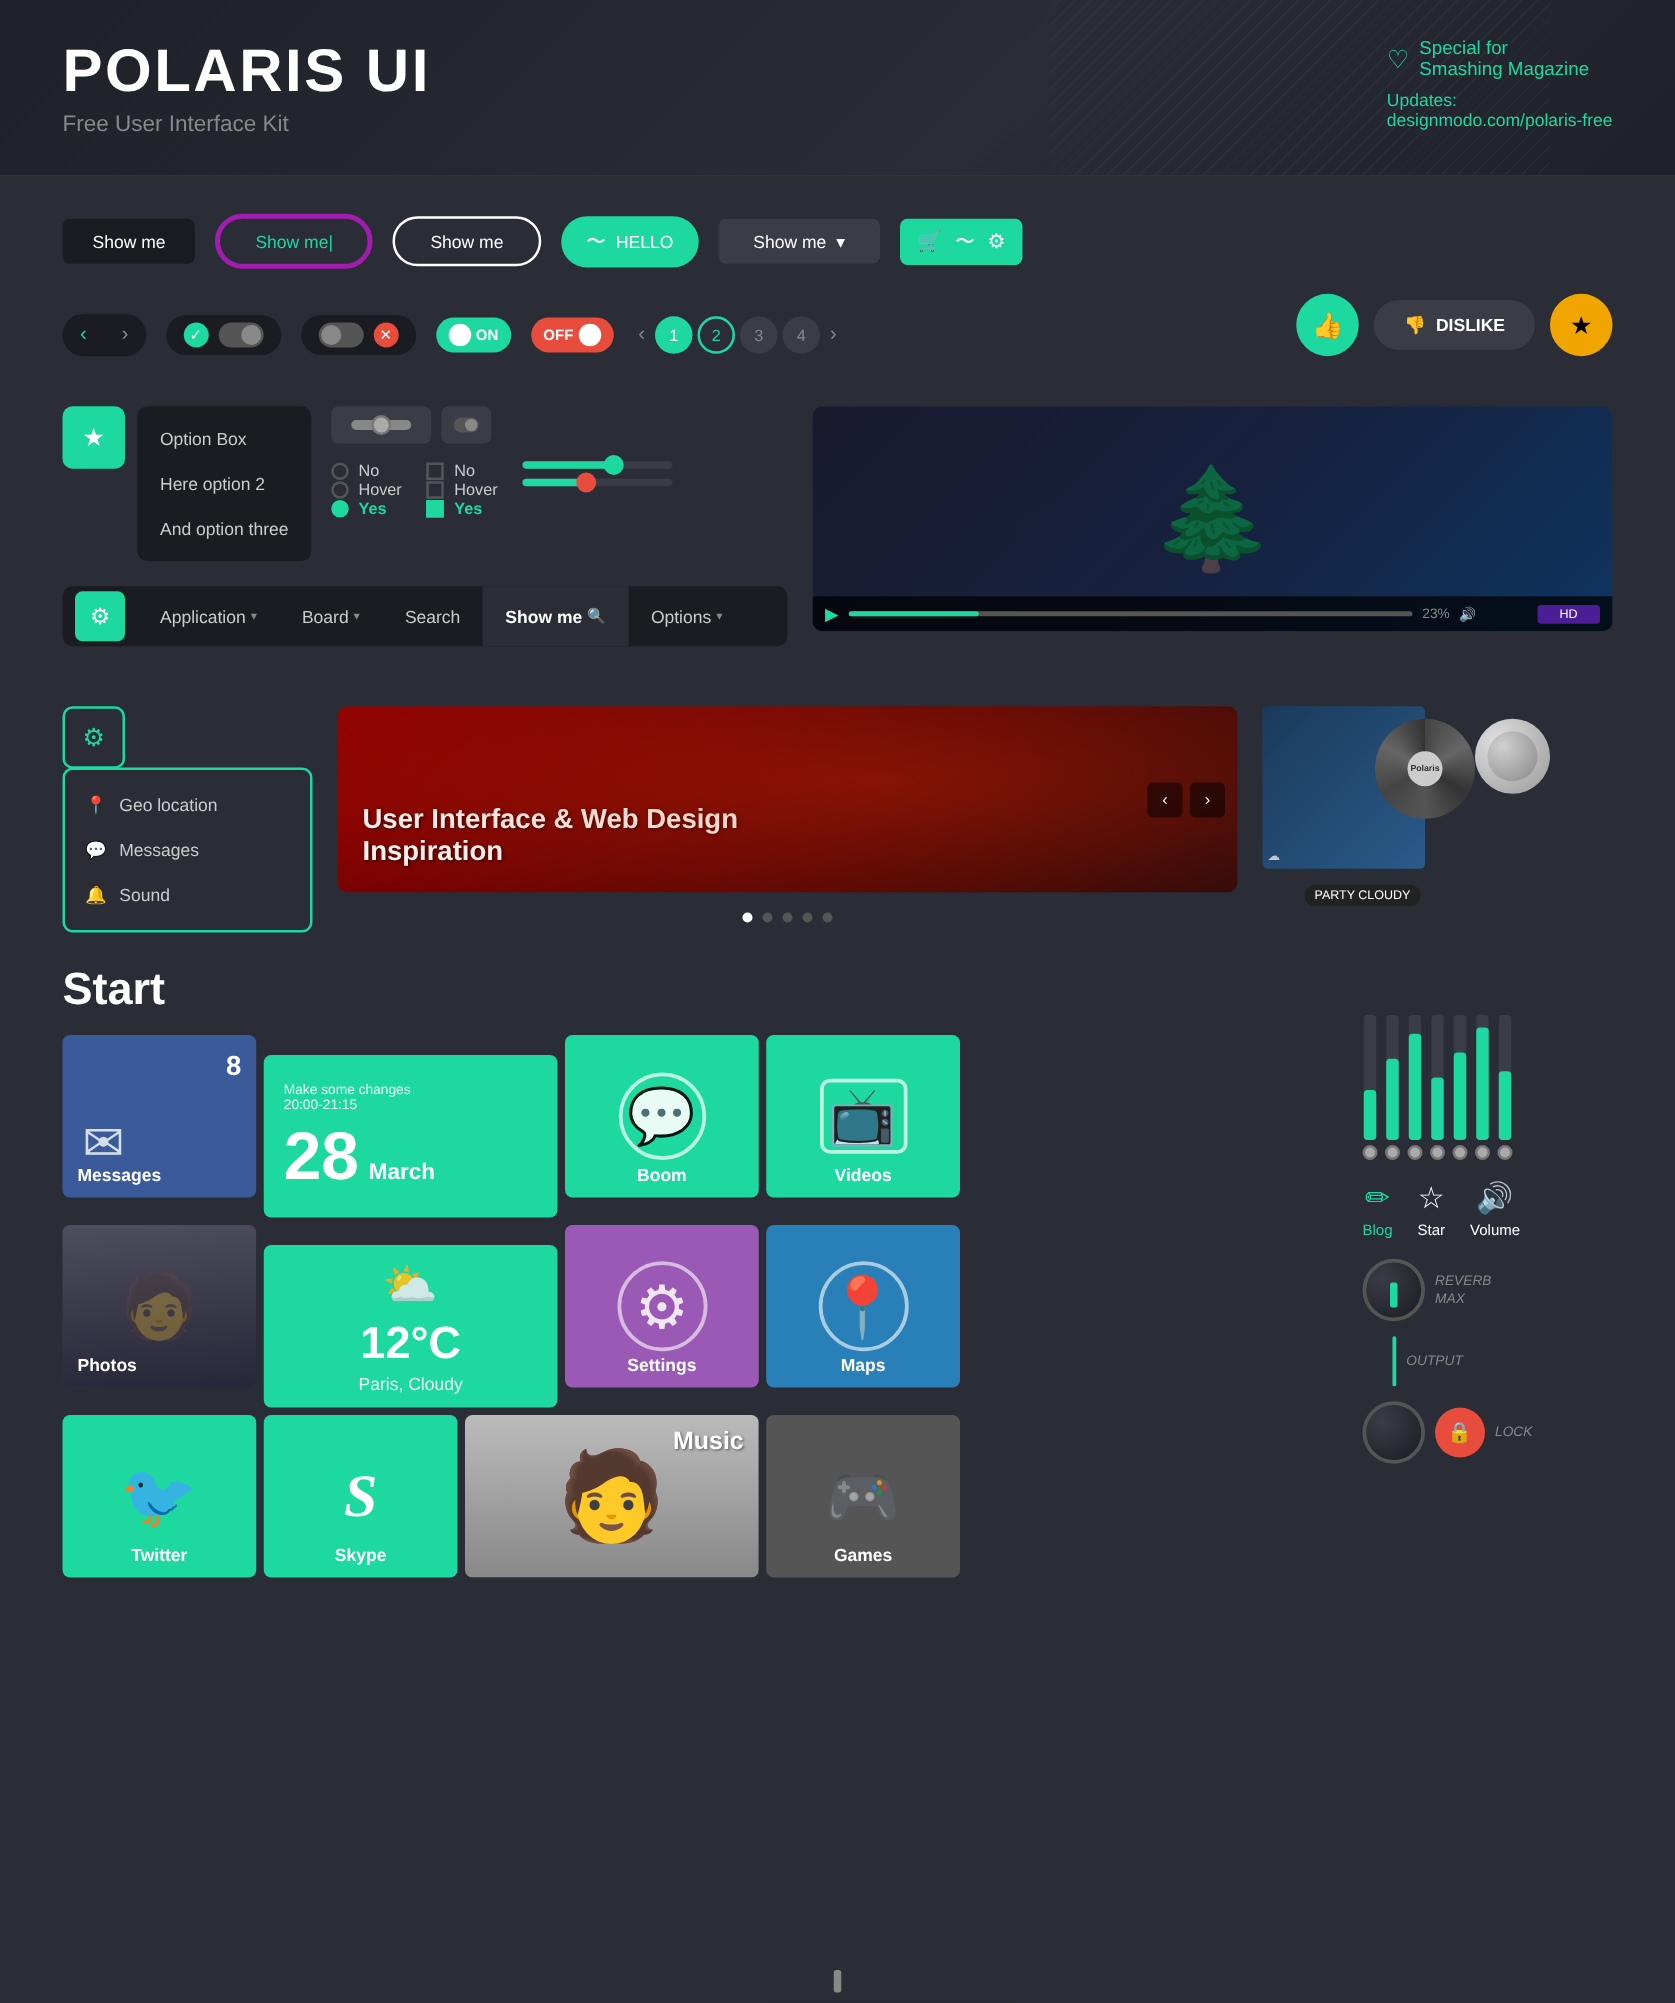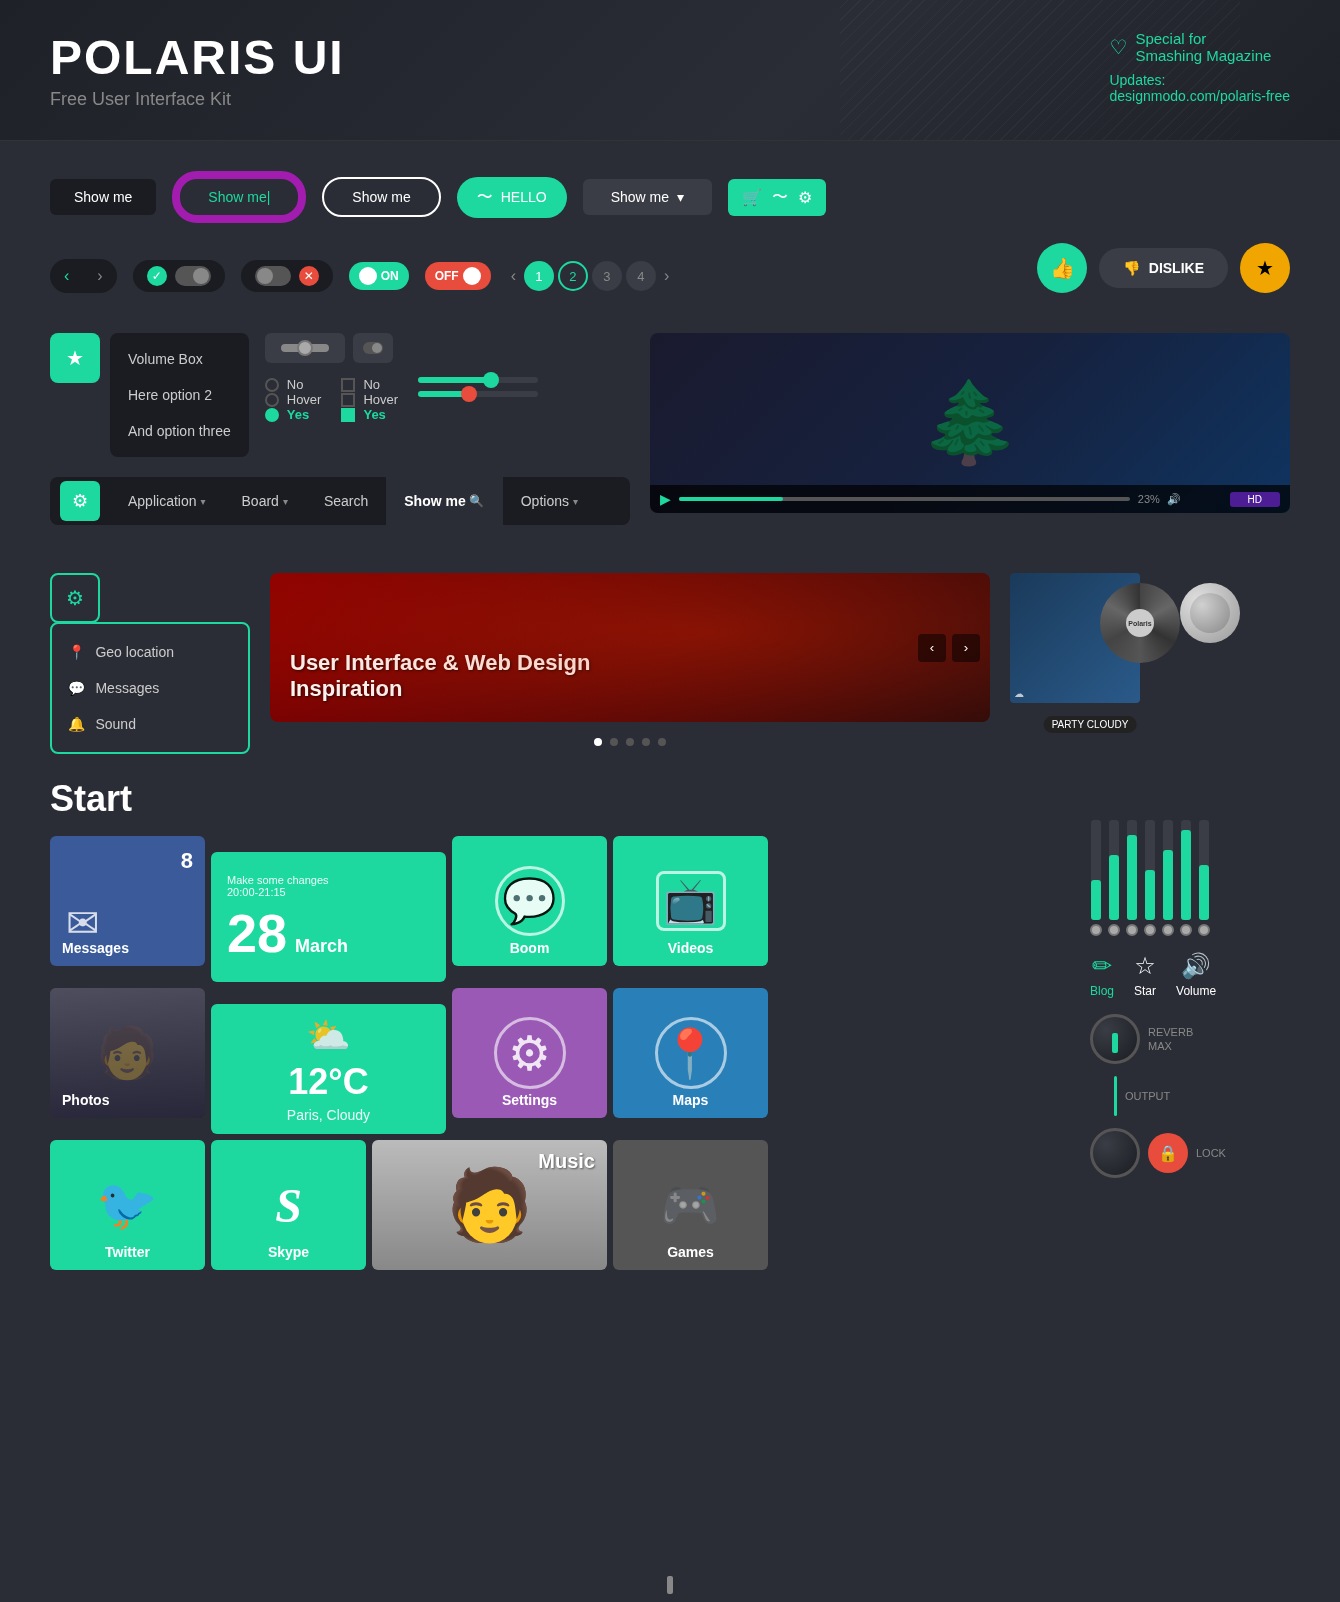--- a/index.html
+++ b/index.html
@@ -88,21 +88,21 @@
       color: #fff;
       border: none;
       padding: 10px 24px;
       border-radius: 6px;
       font-size: 14px;
       cursor: pointer;
     }
     .btn-outline-teal {
       background: transparent;
       color: #1dd9a0;
-      border: 8px solid #a21caf;
+      border: 4px solid #a21caf;
       padding: 10px 28px;
       border-radius: 25px;
       font-size: 14px;
       cursor: pointer;
     }
     .btn-white-outline {
       background: transparent;
       color: #fff;
       border: 2px solid #fff;
       padding: 10px 28px;
@@ -754,20 +754,21 @@
       width: 50px; height: 50px;
       border-radius: 50%;
       background: radial-gradient(circle at 30% 30%, #3a3d45, #1a1c22);
       border: 3px solid #555;
       display: flex; align-items: center; justify-content: center;
     }
     .amp-label {
       font-size: 11px;
       color: #888;
       text-transform: uppercase;
+      font-style: italic;
     }
     .amp-lock {
       width: 40px; height: 40px;
       border-radius: 50%;
       background: #e74c3c;
       display: flex; align-items: center; justify-content: center;
       font-size: 16px;
       color: #fff;
     }
 
@@ -883,21 +884,21 @@
 
     <div style="flex:0 0 580px;">
 
       <div style="display:flex; gap:16px; margin-bottom:20px;">
 
         <div class="dropdown-menu-area">
           <div class="star-btn">
             <span>★</span>
           </div>
           <div class="dropdown-box">
-            <div class="dropdown-item">Volume Box</div>
+            <div class="dropdown-item">Option Box</div>
             <div class="dropdown-item">Here option 2</div>
             <div class="dropdown-item">And option three</div>
           </div>
         </div>
 
         <div style="display:flex; flex-direction:column; gap:10px; padding-top:0;">
 
           <div style="display:flex; gap:8px; align-items:center; margin-bottom:4px;">
             <div style="width:80px; height:30px; background:#3a3d45; border-radius:6px; display:flex; align-items:center; justify-content:center; position:relative;">
               <div style="width:60%; height:8px; background:#888; border-radius:4px; position:relative;">

